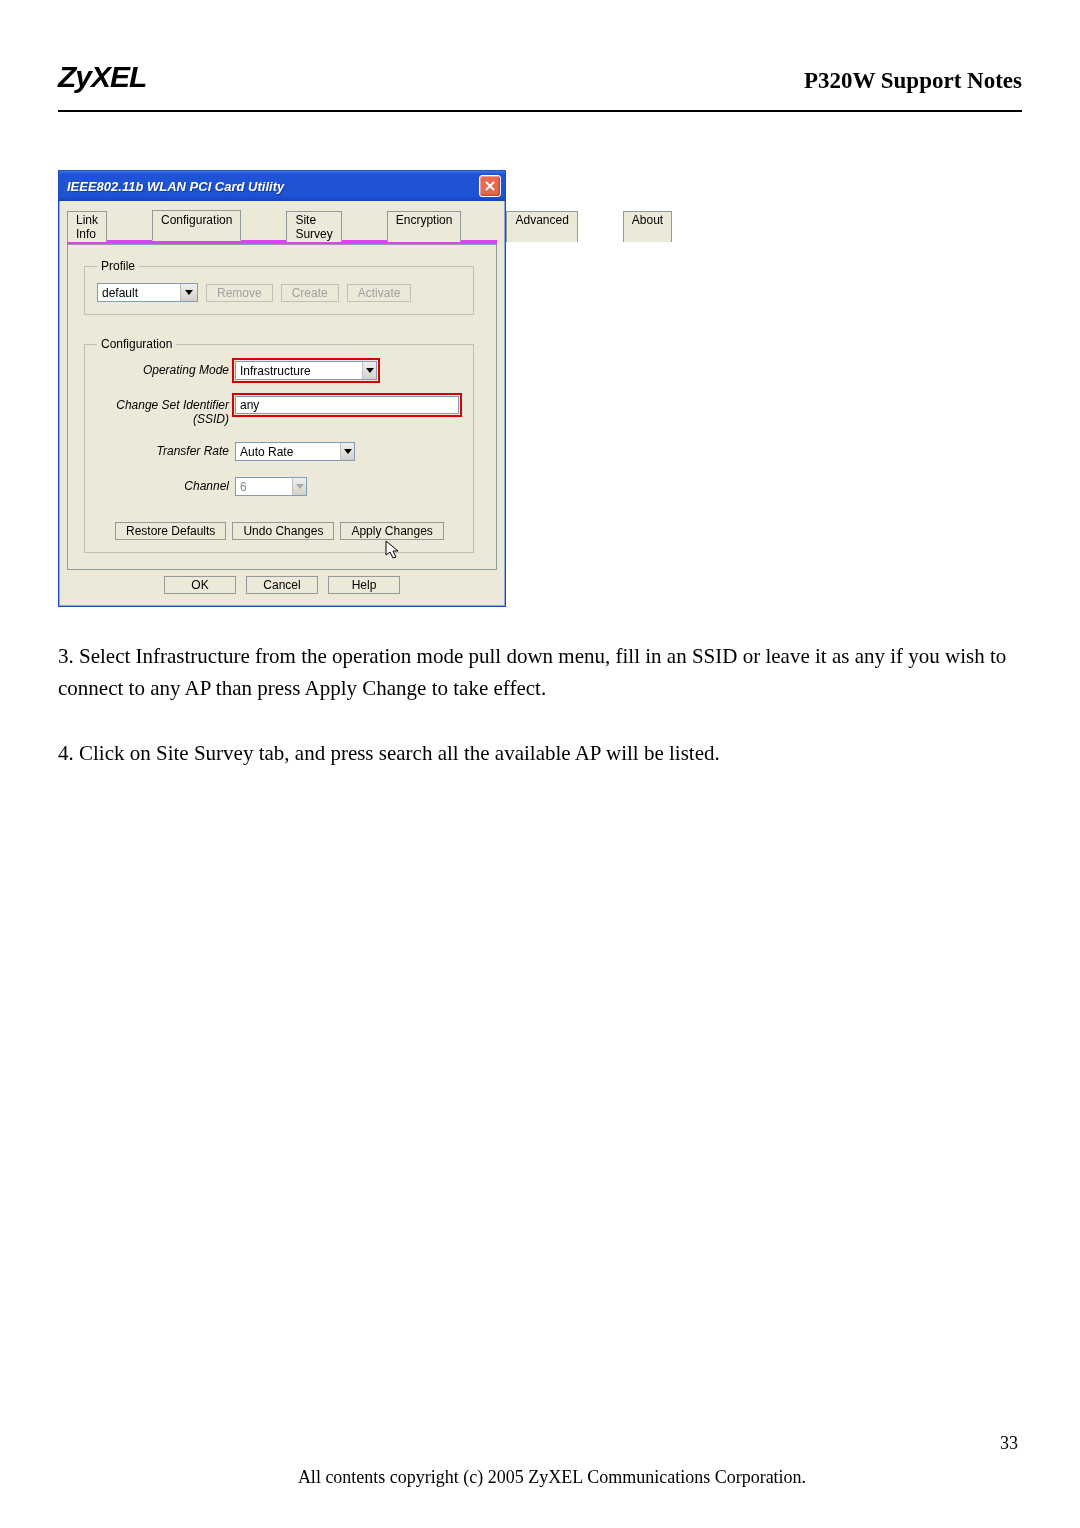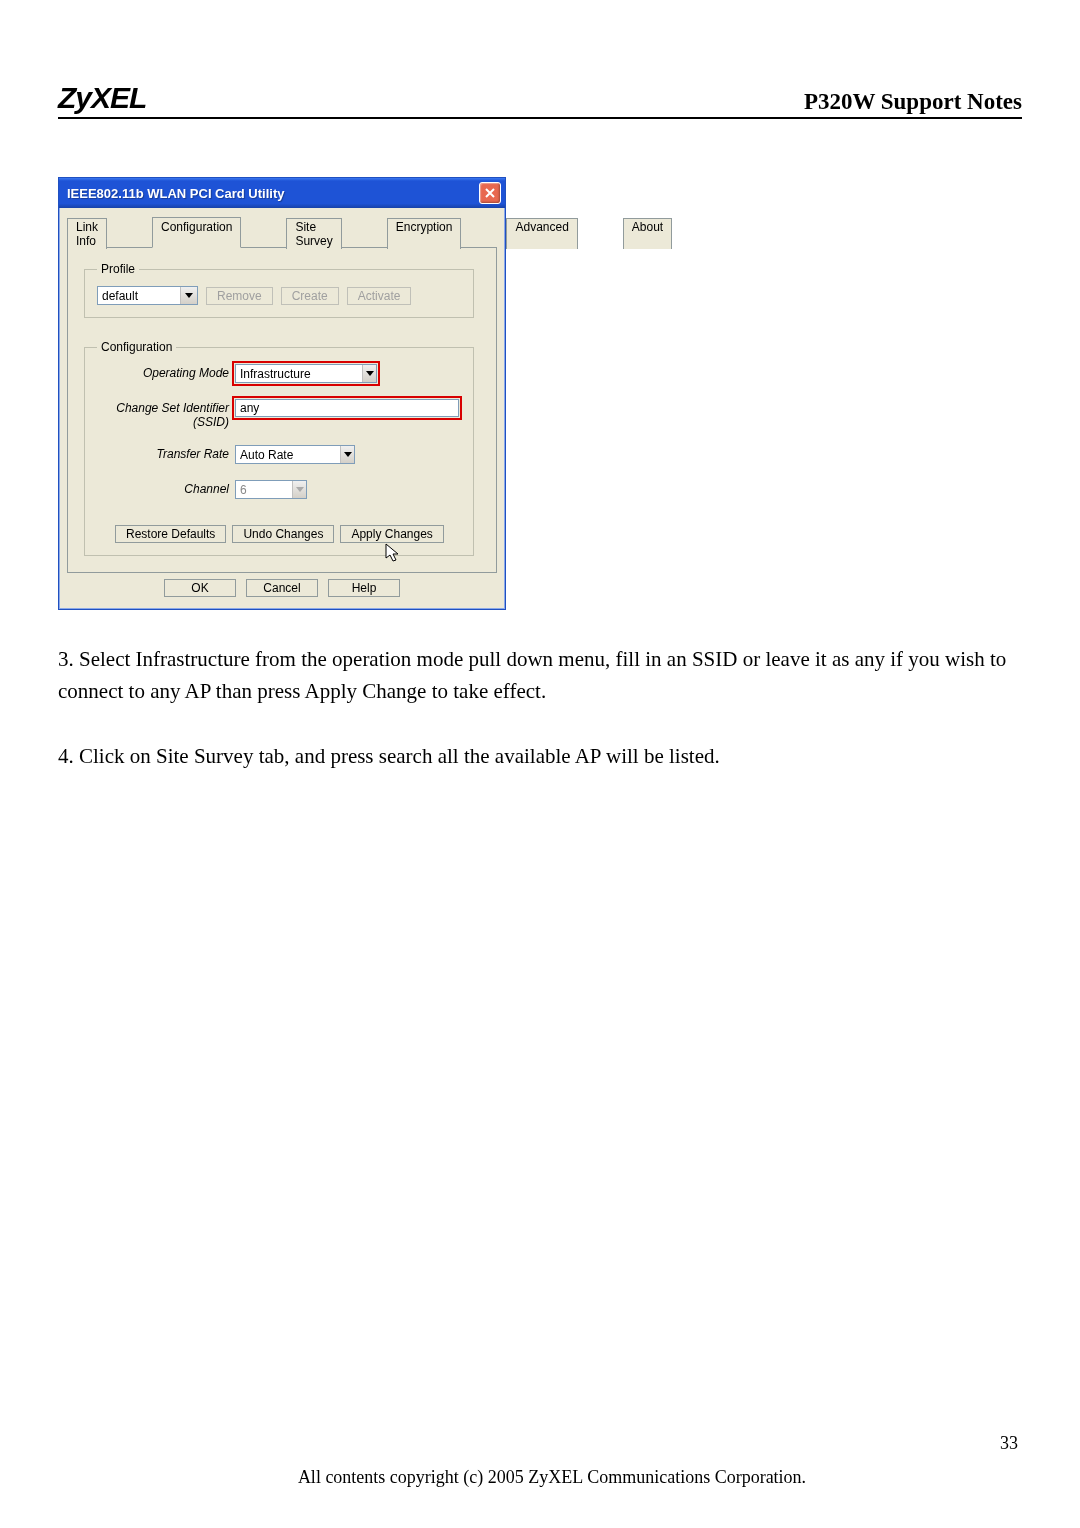--- a/index.html
+++ b/index.html
@@ -13,22 +13,21 @@
   }
   .page {
     padding: 60px 58px 0 58px;
     box-sizing: border-box;
   }
   .header-row {
     display: flex;
     justify-content: space-between;
     align-items: flex-end;
     border-bottom: 2px solid #000;
-    padding-bottom: 2px;
-    margin-top: 21px;
+    padding-bottom: 16px;
   }
   .logo {
     font-family: Arial, sans-serif;
     font-size: 30px;
     font-weight: 900;
     font-style: italic;
     letter-spacing: -1px;
     color: #000;
   }
   .doc-title {
@@ -47,20 +46,21 @@
     box-shadow: 0 0 0 1px #8aa8e8 inset;
   }
   .titlebar {
     background: linear-gradient(to bottom, #3a78f0 0%, #1e53d6 10%, #1e53d6 85%, #1742a8 100%);
     color: #fff;
     display: flex;
     align-items: center;
     justify-content: space-between;
     padding: 3px 4px 3px 8px;
     height: 24px;
+    font-style: italic;
   }
   .titlebar-text {
     font-weight: bold;
     font-size: 13px;
     font-family: Tahoma, Arial, sans-serif;
     text-shadow: 1px 1px 1px rgba(0,0,0,.3);
   }
   .close-btn {
     width: 20px;
     height: 20px;
@@ -74,21 +74,21 @@
     justify-content: center;
     font-size: 13px;
     line-height: 1;
     box-shadow: inset -1px -1px 2px rgba(0,0,0,.3), inset 1px 1px 1px rgba(255,255,255,.4);
   }
   .body-area {
     padding: 8px 8px 10px 8px;
   }
   .tabs {
     display: flex;
-    border-bottom: 1px solid #d946ef;
+    border-bottom: 5px solid #d946ef;
     margin-bottom: -1px;
     gap: 44px;
   }
   .tab {
     border: 1px solid #919b9c;
     border-bottom: none;
     padding: 2px 8px;
     margin-right: 1px;
     background: #ece9d8;
     position: relative;

